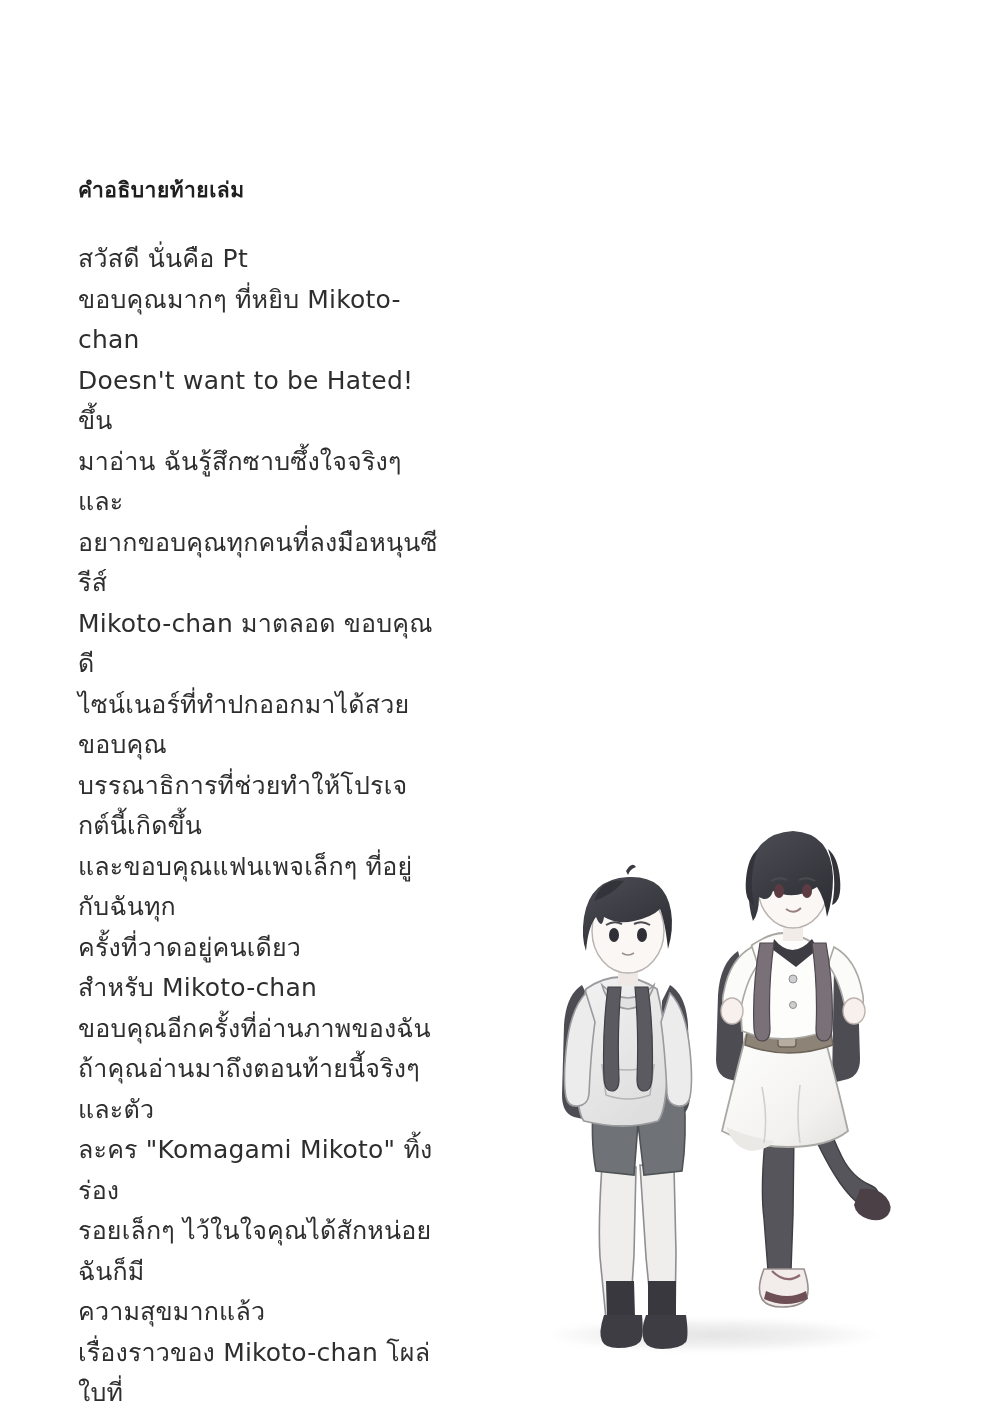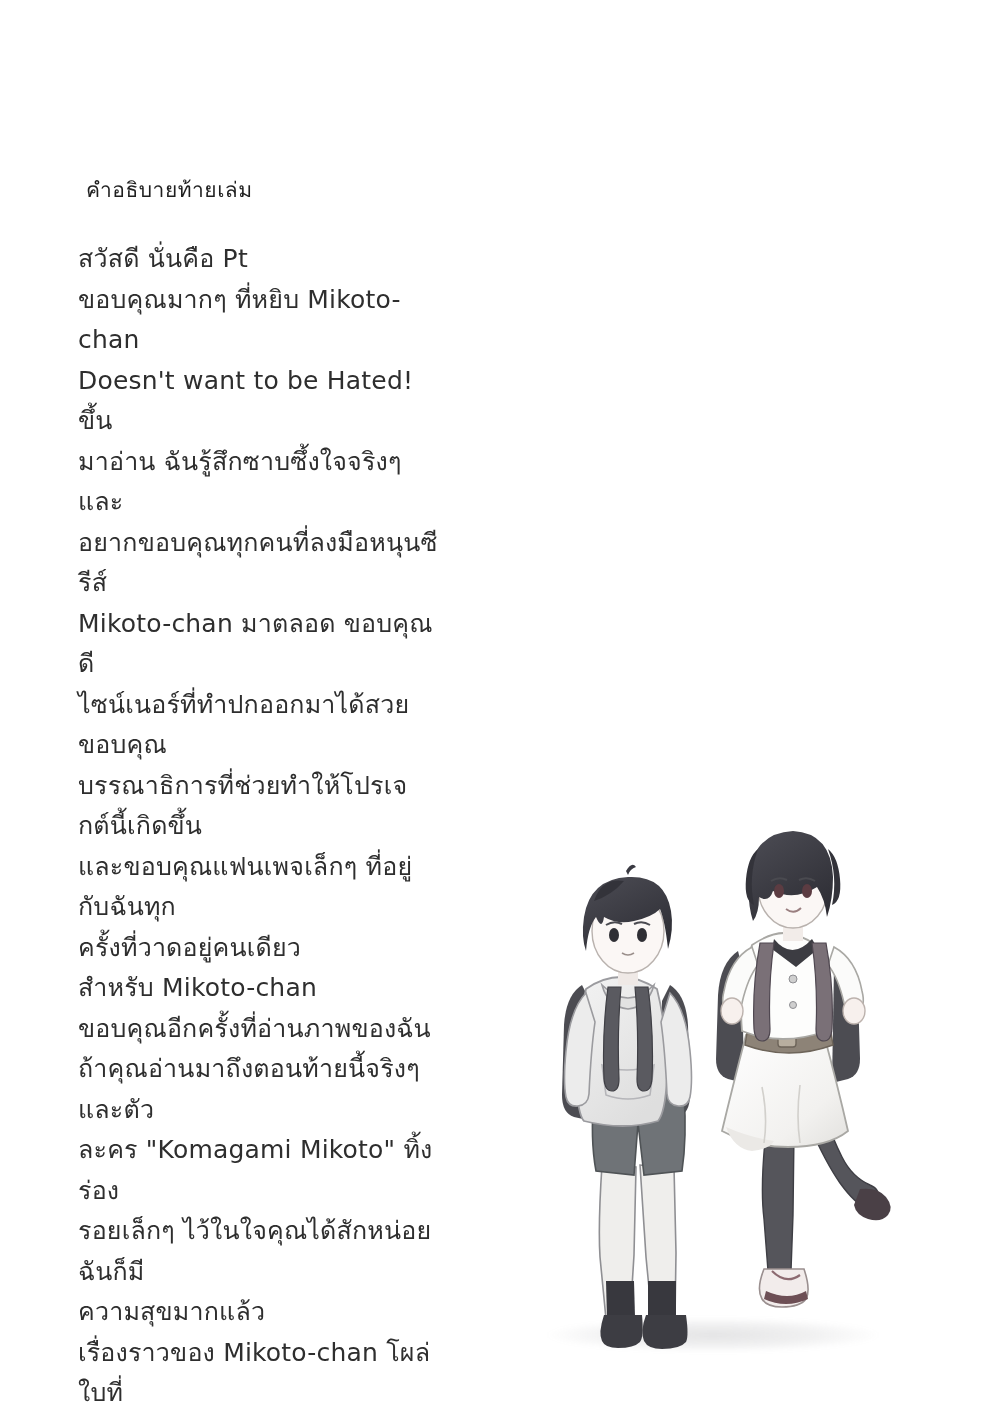--- a/index.html
+++ b/index.html
@@ -25,23 +25,23 @@
   .afterword {
     position: absolute;
     left: 78px;
     top: 178px;
     width: 360px;
     color: #2b2b2b;
   }
 
   .afterword-title {
     font-size: 21px;
-    font-weight: 400;
+    font-weight: 700;
     letter-spacing: 0.5px;
-    margin: 0 0 36px 8px;
+    margin: 0 0 36px 0;
     color: #1f1f1f;
     line-height: 1.2;
   }
 
   .afterword-body p {
     margin: 0 0 0 0;
     font-size: 25px;
     line-height: 1.62;
     color: #2e2e2e;
     letter-spacing: 0.2px;

